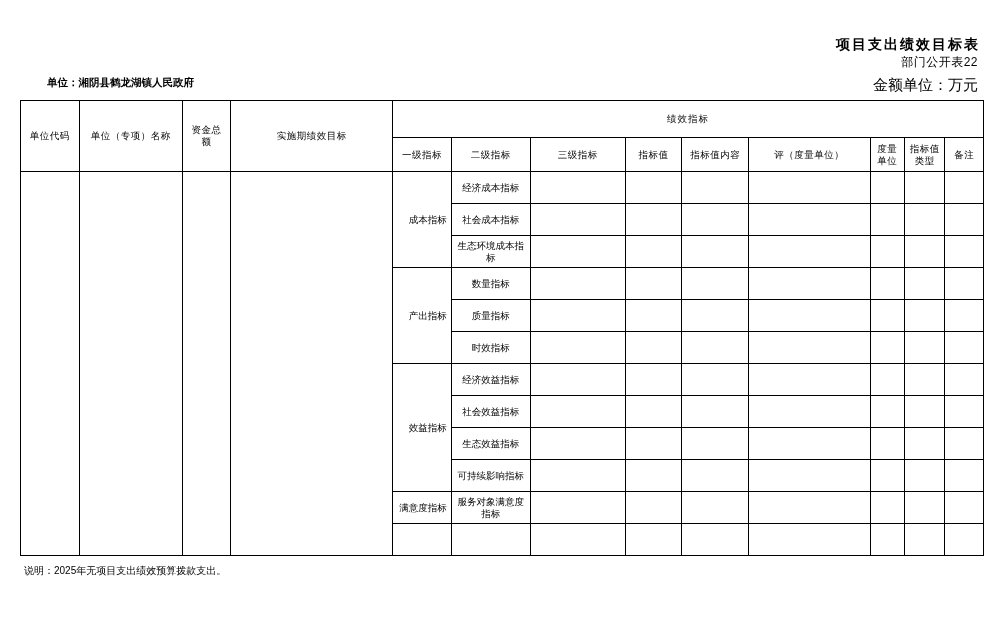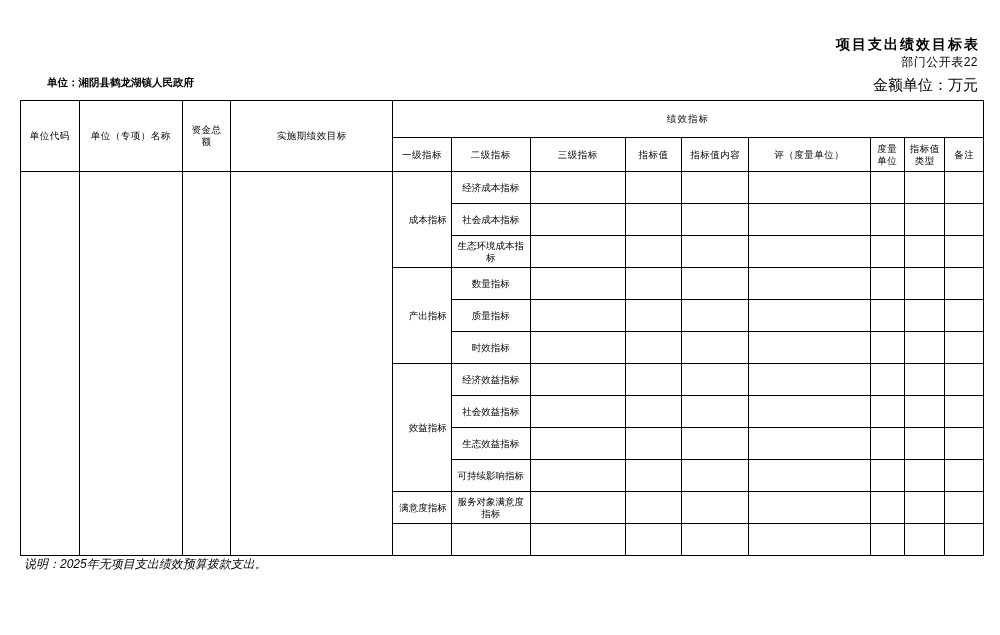--- a/index.html
+++ b/index.html
@@ -95,23 +95,23 @@
   }
   td.lvl2 {
     text-align: center;
     padding-left: 6px;
     font-size: 9.5px;
   }
   td.blank {
     height: 25px;
   }
   .note {
-    font-size: 12px;
+    margin-top: 8px;
+    font-size: 10px;
     padding-left: 4px;
-    font-style: italic;
   }
   .c-unitcode { width: 58px; }
   .c-unitname { width: 102px; }
   .c-total { width: 48px; }
   .c-goal { width: 160px; }
   .c-lvl1 { width: 58px; }
   .c-lvl2 { width: 78px; }
   .c-lvl3 { width: 94px; }
   .c-val { width: 56px; }
   .c-valcontent { width: 66px; }

